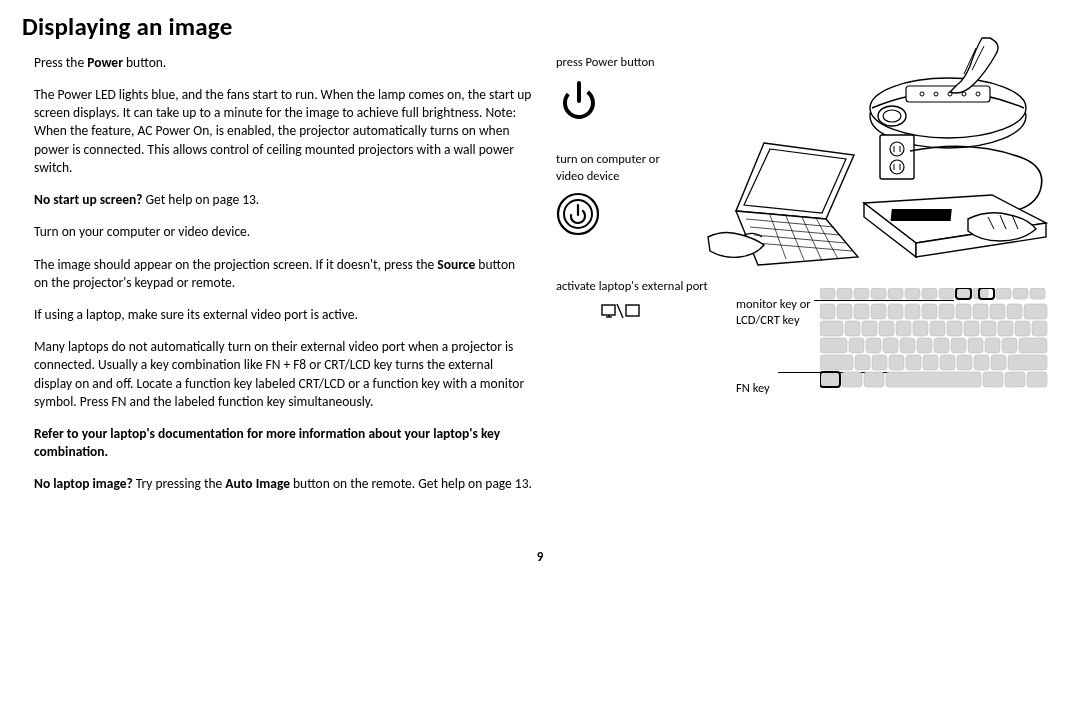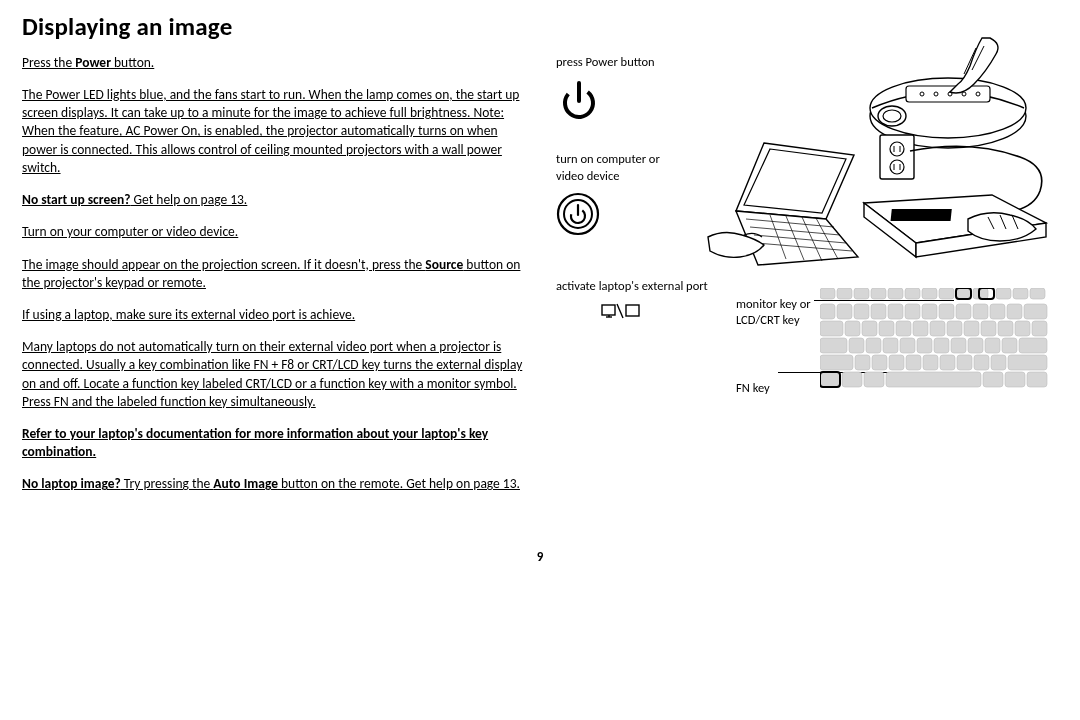--- a/index.html
+++ b/index.html
@@ -33,22 +33,21 @@
     gap: 24px;
   }
   .left {
     width: 510px;
   }
   .right {
     flex: 1;
     position: relative;
   }
   .left p {
-    margin: 0 0 14px 0;
-    text-decoration: underline;
+    margin: 0 0 14px 12px;
   }
   .indent {
     margin-left: 30px;
   }
   .bold { font-weight: 700; }
   .pagenum {
     position: absolute;
     bottom: 18px;
     left: 0;
     width: 1080px;
@@ -142,21 +141,21 @@
         <span class="bold">No start up screen?</span><span> Get help on page 13.</span>
       </p>
 
       <p>Turn on your computer or video device.</p>
 
       <p>
         <span>The image should appear on the projection screen. If it doesn't, press the </span><span class="bold">Source</span><span> button on the projector's keypad or remote.</span>
       </p>
 
 
-      <p>If using a laptop, make sure its external video port is achieve.</p>
+      <p>If using a laptop, make sure its external video port is active.</p>
 
       <p>Many laptops do not automatically turn on their external video port when a projector is connected. Usually a key combination like FN + F8 or CRT/LCD key turns the external display on and off. Locate a function key labeled CRT/LCD or a function key with a monitor symbol. Press FN and the labeled function key simultaneously.</p>
 
       <p class="bold">Refer to your laptop's documentation for more information about your laptop's key combination.</p>
 
       <p class="indent">
         <span class="bold">No laptop image?</span><span> Try pressing the </span><span class="bold">Auto Image</span><span> button on the remote. Get help on page 13.</span>
       </p>
     </div>
 

